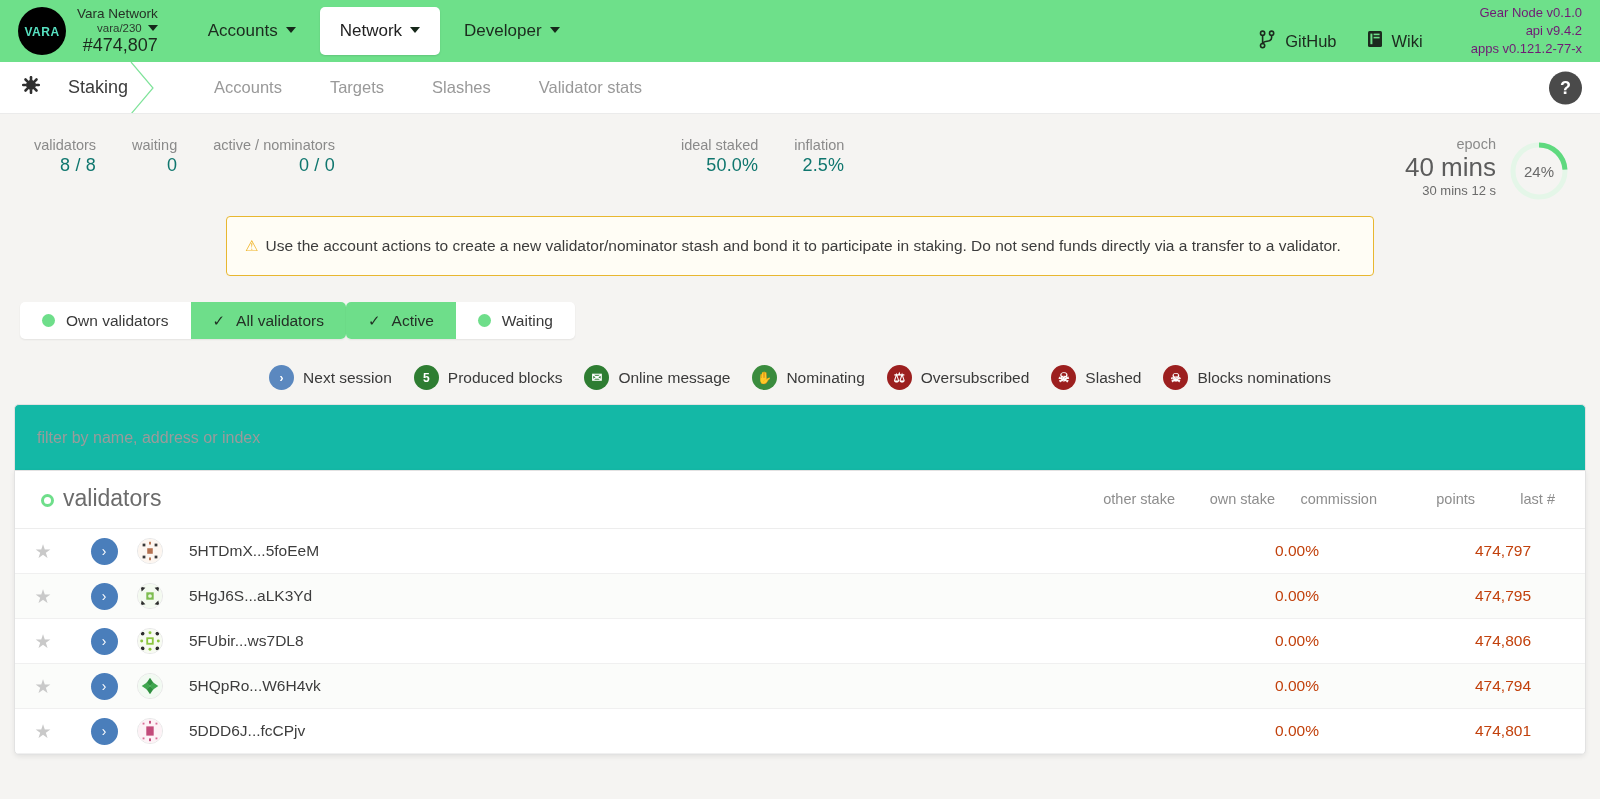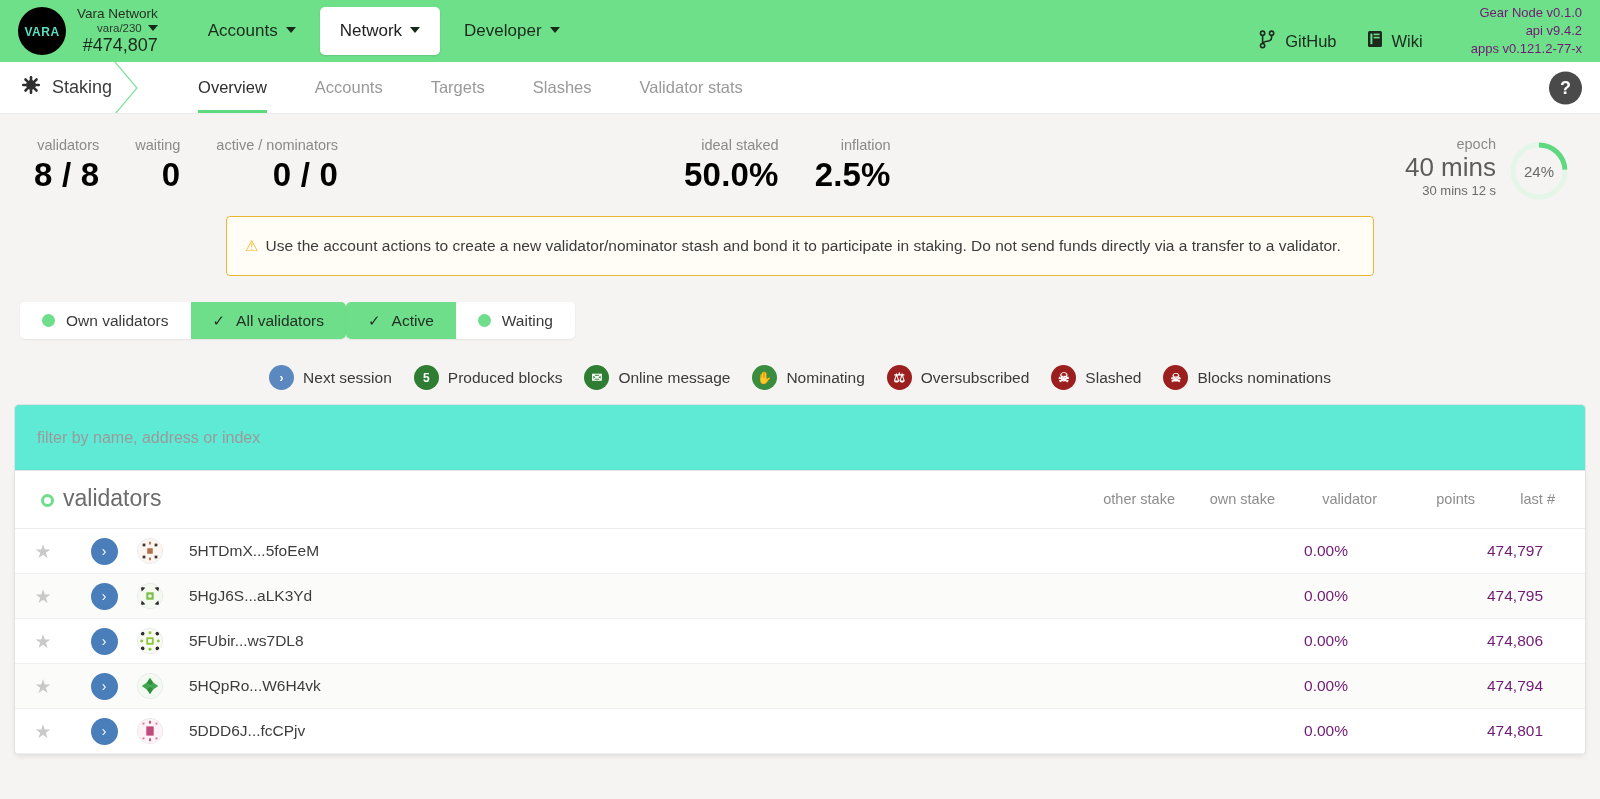--- a/index.html
+++ b/index.html
@@ -75,21 +75,21 @@
   }
 
   
   .tabbar {
     height: 52px; background: #fff;
     display: flex; align-items: stretch;
     position: relative;
     border-bottom: 1px solid #ebebeb;
   }
   .section-title {
-    display: flex; align-items: center; gap: 12px;
+    display: flex; align-items: center; gap: 28px;
     padding: 0 30px 0 22px;
     font-size: 18px; color: #3b3b3b;
     position: relative;
   }
   .chevron-sep {
     position: absolute; right: -1px; top: 0; height: 100%; width: 30px;
     overflow: hidden; pointer-events: none;
   }
   .tabs { display: flex; align-items: stretch; margin-left: 32px; }
   .tab {
@@ -112,21 +112,21 @@
   }
 
   
   .summary {
     display: flex; align-items: flex-start;
     padding: 22px 16px 10px 16px;
     position: relative; height: 96px;
   }
   .sumcard { text-align: right; padding: 0 18px; }
   .sumcard .lbl { font-size: 14.5px; color: #8a8a8a; line-height: 1.25; }
-  .sumcard .val { font-size: 33px; color: #000000; font-weight: 700; line-height: 1.25; letter-spacing: .2px; }
+  .sumcard .val { font-size: 18px; color: #0f766e; font-weight: 400; line-height: 1.25; letter-spacing: .2px; }
   .spacer-lg { width: 310px; }
   .epoch-wrap {
     margin-left: auto; display: flex; align-items: flex-start; gap: 12px;
     padding-right: 14px;
   }
   .epoch-text { text-align: right; }
   .epoch-text .lbl { font-size: 14.5px; color: #8a8a8a; }
   .epoch-text .big { font-size: 26px; color: #5c5c5c; font-weight: 300; line-height:1.2; }
   .epoch-text .sub { font-size: 13px; color: #6b6b6b; line-height: 1.3; }
   .donut { position: relative; width: 62px; height: 62px; margin-top: 4px; }
@@ -170,21 +170,21 @@
   .lg { display: flex; align-items: center; gap: 9px; font-size: 15.5px; color: #3a3a3a; }
   .badge {
     width: 25px; height: 25px; border-radius: 50%;
     display: flex; align-items: center; justify-content: center;
     color: #fff; font-size: 12px; font-weight: bold; flex: 0 0 auto;
   }
 
   
   .panel { padding: 0 14px; }
   .filterbox {
-    background: #5eead4; border: 1px solid #e2e2e2; border-bottom: none;
+    background: #14b8a6; border: 1px solid #e2e2e2; border-bottom: none;
     border-radius: 5px 5px 0 0;
     height: 66px; display: flex; align-items: center;
     padding: 0 22px;
   }
   .filterbox input {
     border: none; outline: none; width: 100%;
     font-size: 16px; font-family: inherit; color: #4a4a4a; background: transparent;
   }
   .filterbox input::placeholder { color: #9b9b9b; }
 
@@ -210,21 +210,21 @@
     border: 3.5px solid #6ede8a; background: #fff;
     margin-right: 9px; position: relative; top: 1px;
   }
   tbody tr { height: 45px; }
   tbody tr:nth-child(even) { background: #fbfcfa; }
   tbody tr td { border-bottom: 1px solid #f0f0f0; font-size: 15.5px; color: #3d3d3d; }
   td.c-star { width: 56px; text-align: center; }
   td.c-arrow { width: 66px; }
   td.c-ident { width: 44px; }
   td.c-name { padding-left: 8px; white-space: nowrap; }
-  td.num { text-align: center; color: #701a75; }
+  td.num { text-align: left; color: #c2410c; }
   .star { color: #c9c9c9; font-size: 19px; }
   .arrowbtn {
     width: 27px; height: 27px; border-radius: 50%;
     background: #4a7ebb; color: #fff;
     display: flex; align-items: center; justify-content: center;
     font-size: 14px; margin: 0 auto; cursor: pointer;
   }
   .identicon {
     width: 26px; height: 26px; border-radius: 50%;
     border: 1px solid #e6e6e6; overflow: hidden; display: block;
@@ -318,23 +318,20 @@
       </svg>
     </span>
     <span>Staking</span>
     <span class="chevron-sep">
       <svg width="30" height="52" viewBox="0 0 30 52">
           <path d="M2 0 L24 26 L2 52" fill="none" stroke="#7fe39a" stroke-width="1.2"></path>
         </svg>
     </span>
   </div>
   <div class="tabs">
-    <div class="tab active">
-        <span>Overview</span>
-      </div>
     <div class="tab">
         <span>Accounts</span>
       </div>
     <div class="tab">
         <span>Targets</span>
       </div>
     <div class="tab">
         <span>Slashes</span>
       </div>
     <div class="tab">
@@ -452,21 +449,21 @@
 
   <div class="tablewrap">
     <table>
       <thead>
         <tr>
           <th class="head-title" colspan="4">
             <span class="greendot"></span><span>validators</span>
           </th>
           <th class="col-other">other stake</th>
           <th class="col-own">own stake</th>
-          <th class="col-comm">validator</th>
+          <th class="col-comm">commission</th>
           <th class="col-points">points</th>
           <th class="col-last">last #</th>
         </tr>
       </thead>
       <tbody>
 
         <tr>
           <td class="c-star"><span class="star">★</span></td>
           <td class="c-arrow">
               <div class="arrowbtn">›</div>

